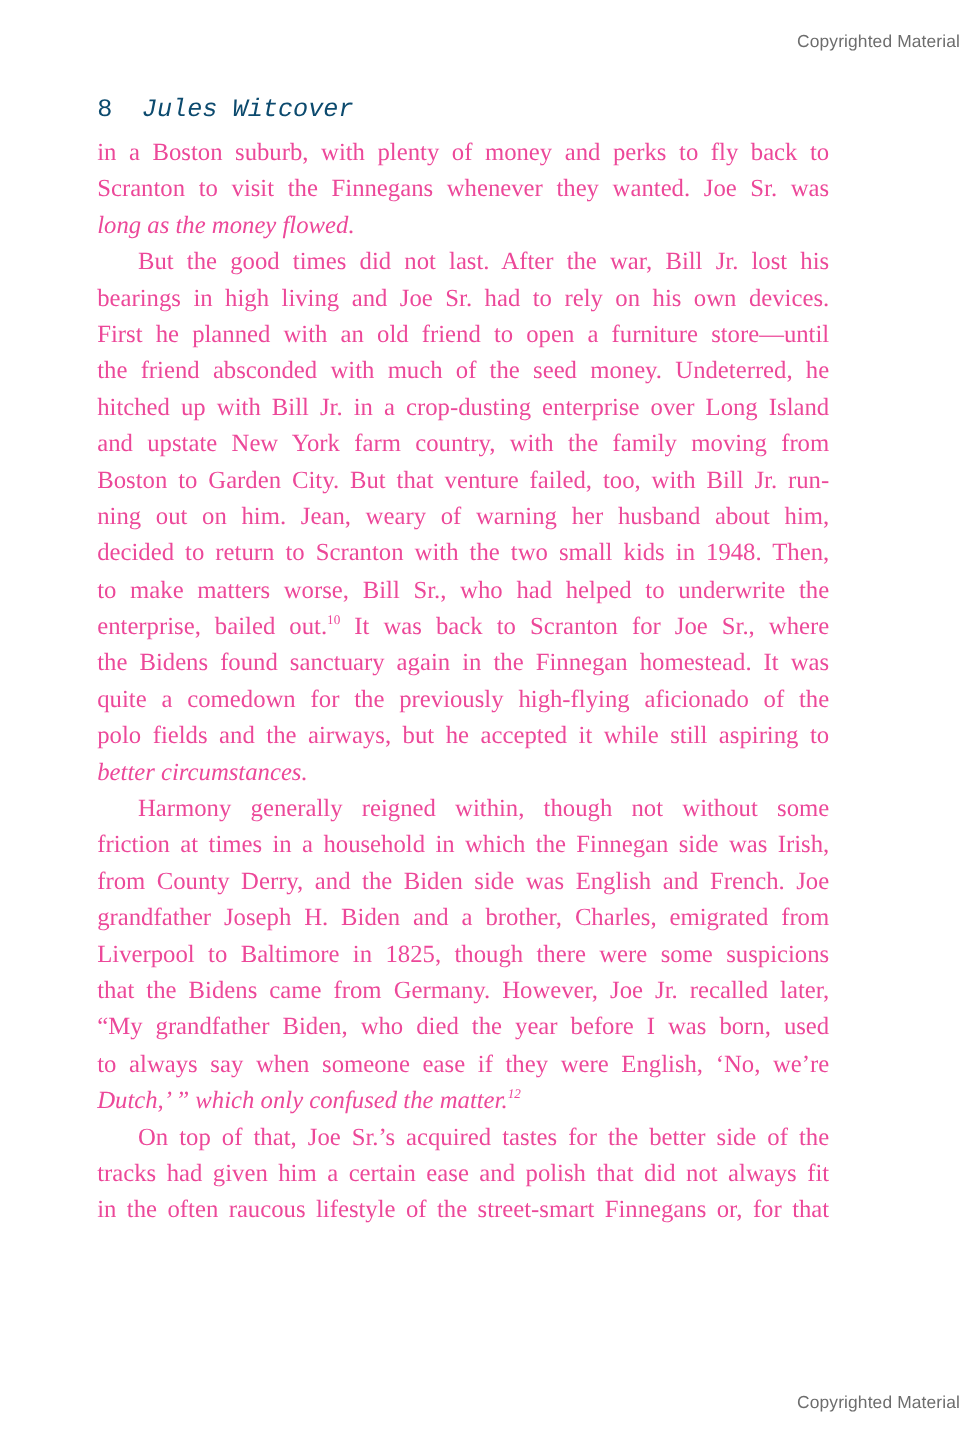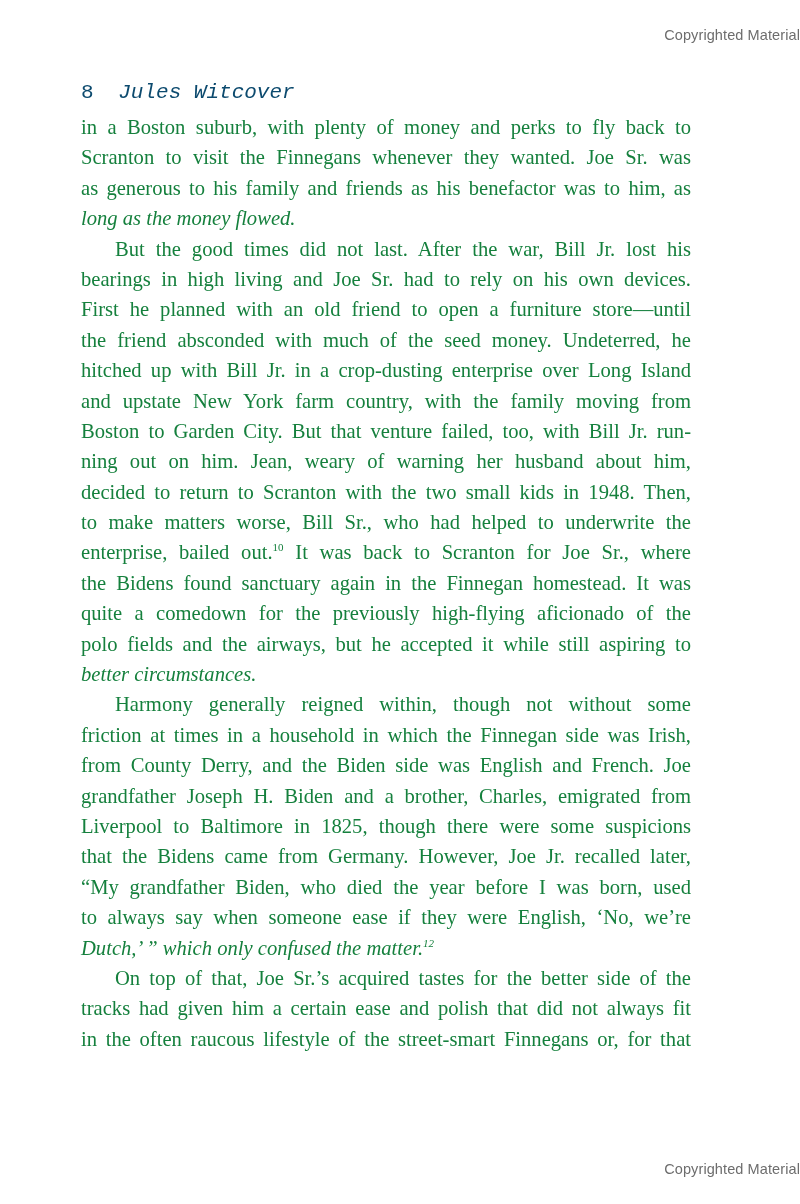--- a/index.html
+++ b/index.html
@@ -14,21 +14,21 @@
     .running-head {
       position: absolute; left: 81px; top: 70px;
       font-family: Liberation Mono, monospace; font-size: 21px; color: #0c4a6e;
       white-space: nowrap;
       margin-top: 11px;
     }
     .running-head .page-num { display: inline-block; margin-right: 12px; }
     .running-head .author { font-style: italic; }
     .body-text {
       position: absolute; left: 81px; top: 112px; width: 610px;
-      font-family: "Liberation Serif", serif; font-size: 20.6px; color: #15803d;
+      font-family: "Liberation Serif", serif; font-size: 20.6px; color: #ec4899;
     }
     .line {
       height: 30.4px; line-height: 30.4px; white-space: nowrap;
       text-align: justify; text-align-last: justify;
     }
     .line.last { text-align-last: left; font-style: italic; }
     .line.indent { padding-left: 34px; }
     sup { font-size: 11px; line-height: 0; vertical-align: 8px; margin-top: 40px; }
   </style>
 </head>
@@ -39,21 +39,20 @@
 <div class="running-head">
   <span class="page-num">8</span>
   <span class="author">Jules Witcover</span>
 </div>
 
 <div class="body-text">
 
   <div>
     <div class="line">in a Boston suburb, with plenty of money and perks to fly back to</div>
     <div class="line">Scranton to visit the Finnegans whenever they wanted. Joe Sr. was</div>
-    <div class="line">as generous to his family and friends as his benefactor was to him, as</div>
     <div class="line last">long as the money flowed.</div>
   </div>
 
   <div>
     <div class="line indent">But the good times did not last. After the war, Bill Jr. lost his</div>
     <div class="line">bearings in high living and Joe Sr. had to rely on his own devices.</div>
     <div class="line">First he planned with an old friend to open a furniture store—until</div>
     <div class="line">the friend absconded with much of the seed money. Undeterred, he</div>
     <div class="line">hitched up with Bill Jr. in a crop-dusting enterprise over Long Island</div>
     <div class="line">and upstate New York farm country, with the family moving from</div>

